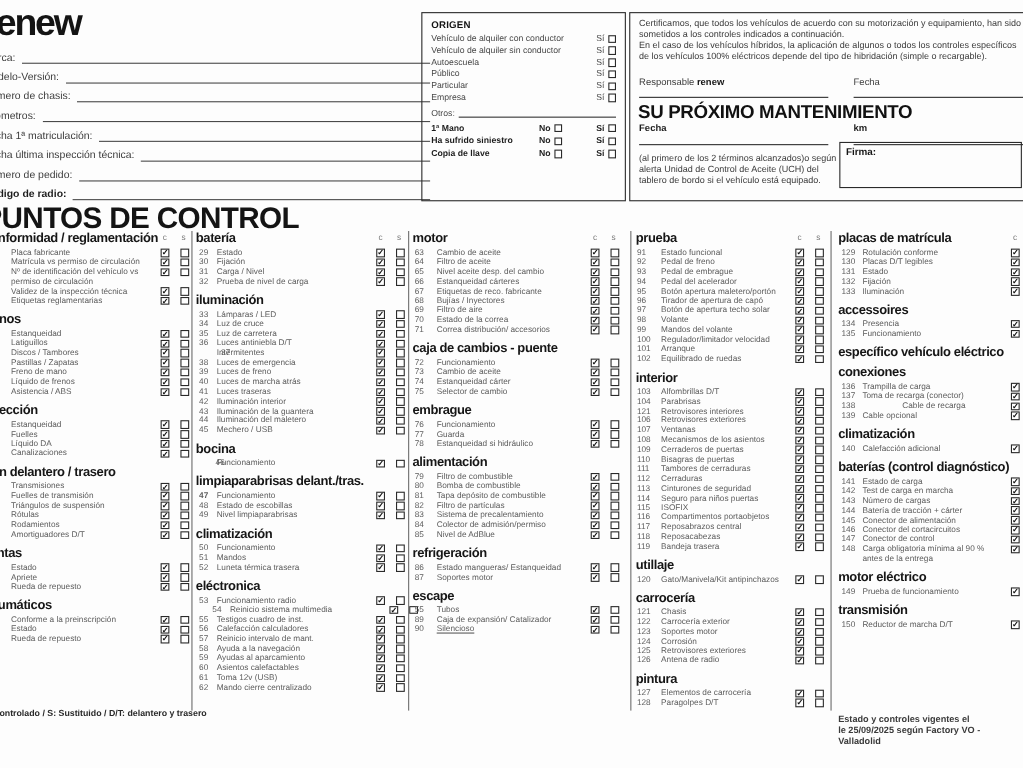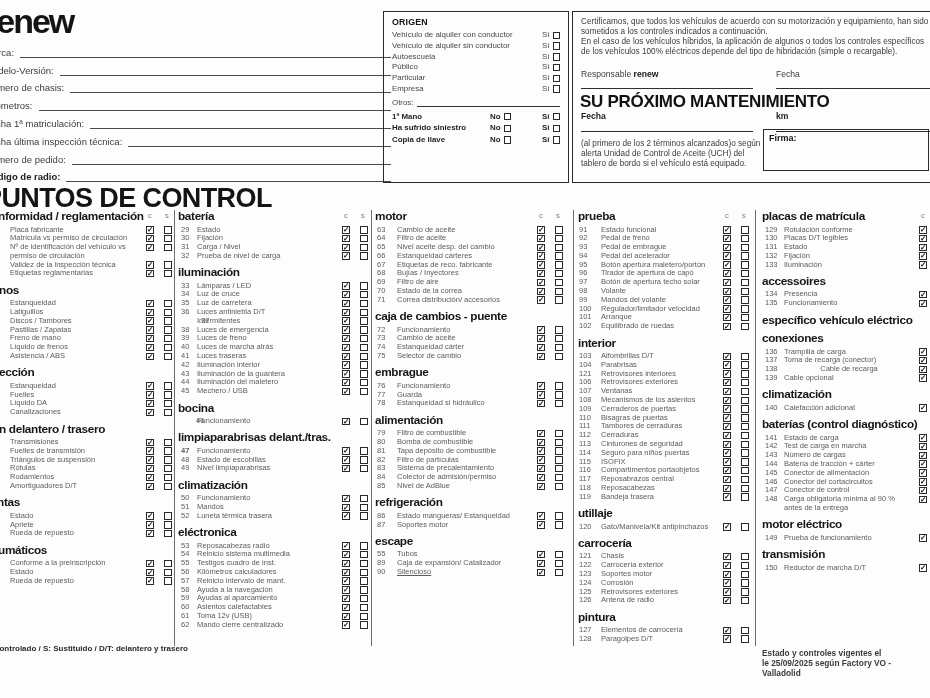--- a/index.html
+++ b/index.html
@@ -528,39 +528,39 @@
             <span class="num" style="left: 3px;">52</span>
             <span class="lab" style="margin-left: 16px; width: 140px;">Luneta térmica trasera</span>
             <span class="cbx ck cb" style="left: 164px;"></span>
             <span class="cbx cb" style="left: 182px;"></span>
           </div>
         </div>
         <div class="sec">
           <h4>eléctronica</h4>
           <div class="row" style="padding-left: 3px;">
             <span class="num" style="left: 3px;">53</span>
-            <span class="lab" style="margin-left: 16px; width: 140px;">Reposacabezas radio</span>
-            <span class="cbx ck cb" style="left: 164px;"></span>
-            <span class="cbx cb" style="left: 182px;"></span>
-          </div>
-          <div class="row" style="padding-left: 3px;">
+            <span class="lab" style="margin-left: 16px; width: 140px;">Funcionamiento radio</span>
+            <span class="cbx ck cb" style="left: 164px;"></span>
+            <span class="cbx cb" style="left: 182px;"></span>
+          </div>
+          <div class="row" style="padding-left: 3px; margin-left: 12px;">
             <span class="num" style="left: 3px;">54</span>
             <span class="lab" style="margin-left: 16px; width: 140px;">Reinicio sistema multimedia</span>
             <span class="cbx ck cb" style="left: 164px;"></span>
             <span class="cbx cb" style="left: 182px;"></span>
           </div>
           <div class="row" style="padding-left: 3px;">
             <span class="num" style="left: 3px;">55</span>
             <span class="lab" style="margin-left: 16px; width: 140px;">Testigos cuadro de inst.</span>
             <span class="cbx ck cb" style="left: 164px;"></span>
             <span class="cbx cb" style="left: 182px;"></span>
           </div>
           <div class="row" style="padding-left: 3px;">
             <span class="num" style="left: 3px;">56</span>
-            <span class="lab" style="margin-left: 16px; width: 140px;">Kilómetros calculadores</span>
+            <span class="lab" style="margin-left: 16px; width: 140px;">Calefacción calculadores</span>
             <span class="cbx ck cb" style="left: 164px;"></span>
             <span class="cbx cb" style="left: 182px;"></span>
           </div>
           <div class="row" style="padding-left: 3px;">
             <span class="num" style="left: 3px;">57</span>
             <span class="lab" style="margin-left: 16px; width: 140px;">Reinicio intervalo de mant.</span>
             <span class="cbx ck cb" style="left: 164px;"></span>
             <span class="cbx cb" style="left: 182px;"></span>
           </div>
           <div class="row" style="padding-left: 3px;">

